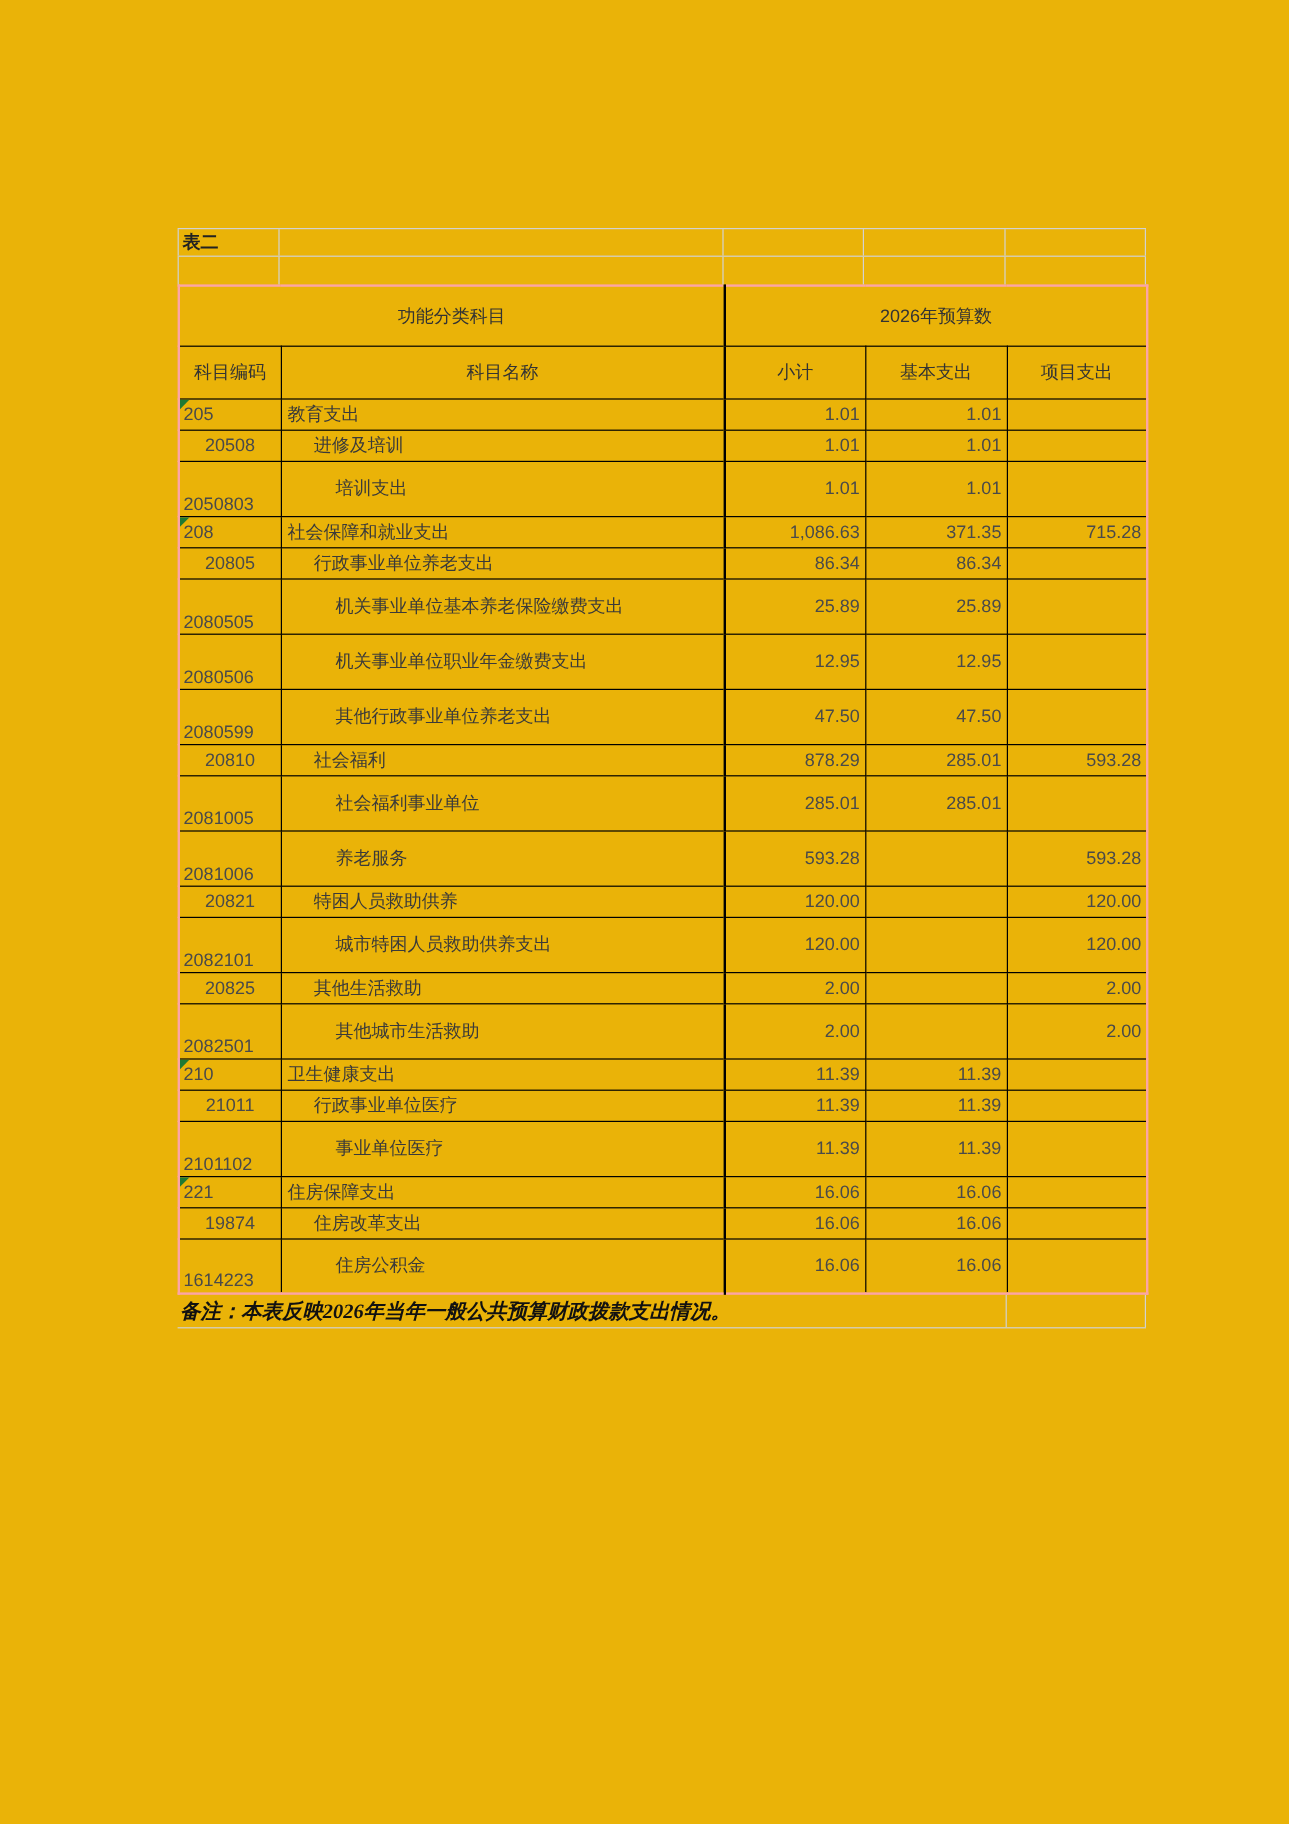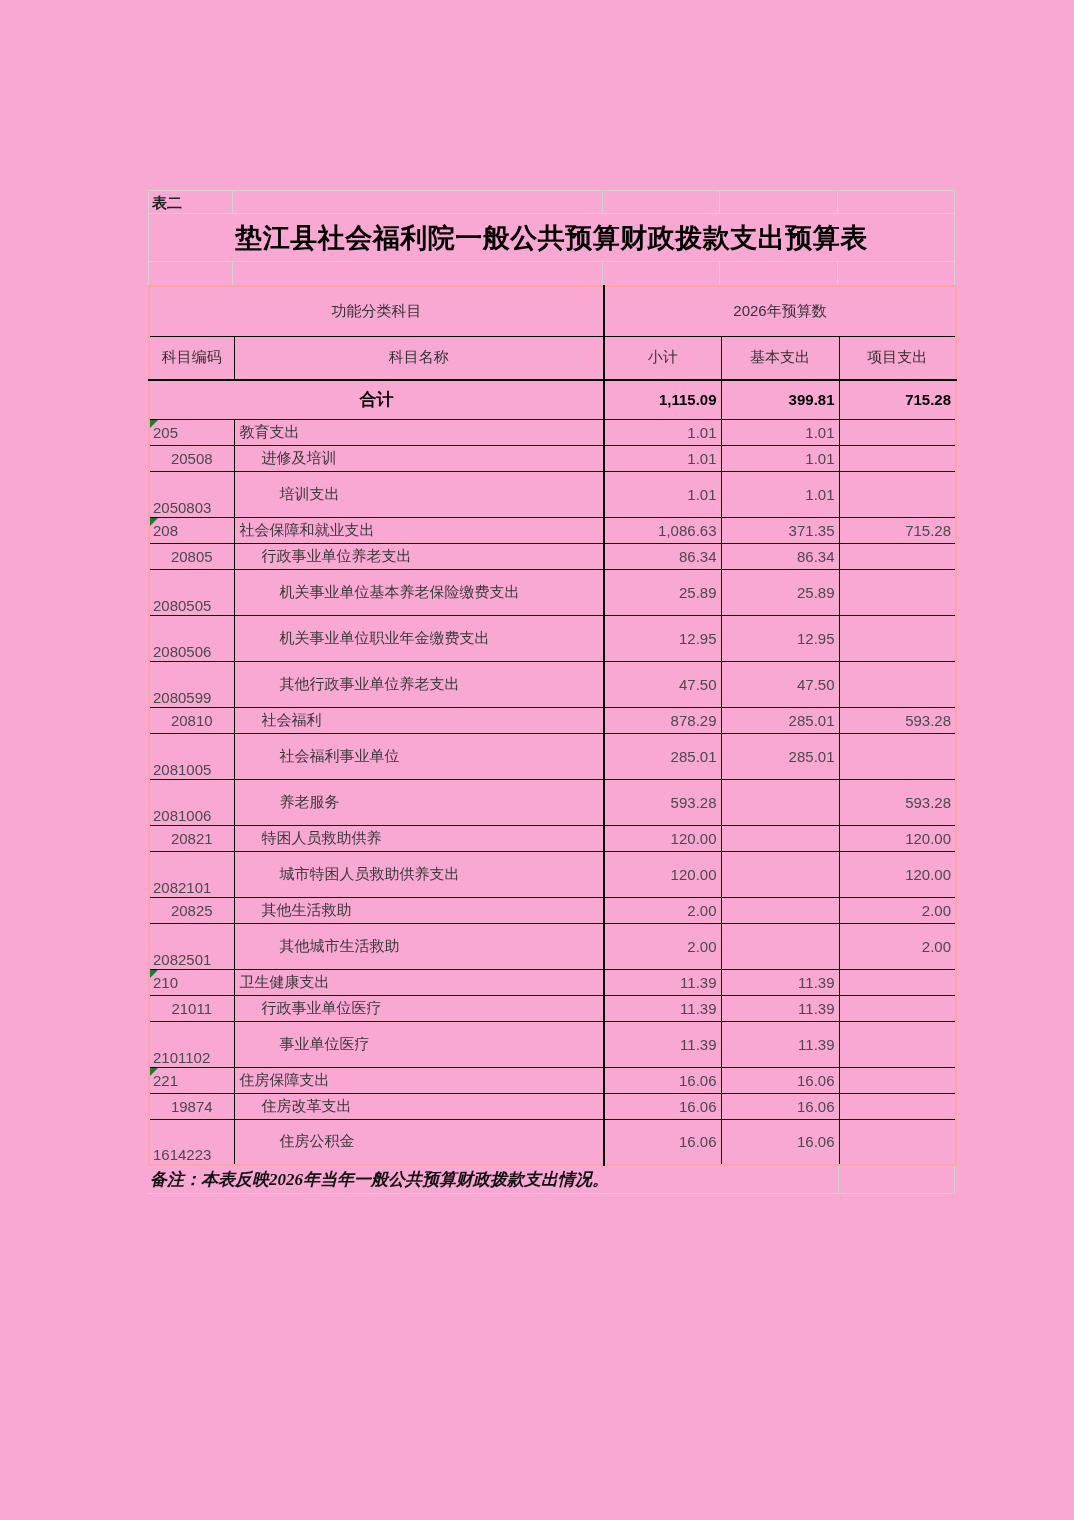--- a/index.html
+++ b/index.html
@@ -1,20 +1,20 @@
 <!DOCTYPE html>
 <html><head>
 <meta charset="utf-8">
 <style>
   * { margin:0; padding:0; box-sizing:border-box; }
   html,body { background:#ffffff; }
   .page {
     position:relative;
     width:1074px; height:1520px;
-    background:#f9a8d4;
+    background:#eab308;
     font-family:"Liberation Serif","DejaVu Serif",serif;
     color:#3a3a3a;
     overflow:hidden;
   }
   .sheet { position:absolute; left:148px; top:190px; width:807px; }
 
   
   .meta-row { display:flex; height:24px; border-top:1px solid #d2d2d2; border-bottom:1px solid #d2d2d2; }
   .meta-row .mcell { border-right:1px solid #d2d2d2; height:100%; }
   .meta-row .mcell:first-child { border-left:1px solid #d2d2d2; }
@@ -89,23 +89,20 @@
   <div class="sheet">
 
     <div class="meta-row">
       <div class="mcell w-code sheet-label">表二</div>
       <div class="mcell w-name"></div>
       <div class="mcell w-sub"></div>
       <div class="mcell w-basic"></div>
       <div class="mcell w-proj"></div>
     </div>
 
-    <div class="title-row">
-      <div class="doc-title">垫江县社会福利院一般公共预算财政拨款支出预算表</div>
-    </div>
 
     <div class="spacer-row">
       <div class="mcell w-code"></div>
       <div class="mcell w-name"></div>
       <div class="mcell w-sub"></div>
       <div class="mcell w-basic"></div>
       <div class="mcell w-proj"></div>
     </div>
 
     <table class="budget">
@@ -121,26 +118,20 @@
           <th colspan="2">功能分类科目</th>
           <th colspan="3" class="sans divider-left">2026年预算数</th>
         </tr>
         <tr class="hdr2">
           <th>科目编码</th>
           <th>科目名称</th>
           <th class="divider-left">小计</th>
           <th>基本支出</th>
           <th>项目支出</th>
         </tr>
-        <tr class="total-row">
-          <td colspan="2" class="total-label">合计</td>
-          <td class="num-cell divider-left">1,115.09</td>
-          <td class="num-cell">399.81</td>
-          <td class="num-cell">715.28</td>
-        </tr>
 
       <tr class="body-row level1">
             <td class="code-cell flag">205</td>
             <td class="name-cell">教育支出</td>
             <td class="num-cell divider-left">1.01</td>
             <td class="num-cell">1.01</td>
             <td class="num-cell"></td>
           </tr>
           <tr class="body-row level2">
             <td class="code-cell">20508</td>

